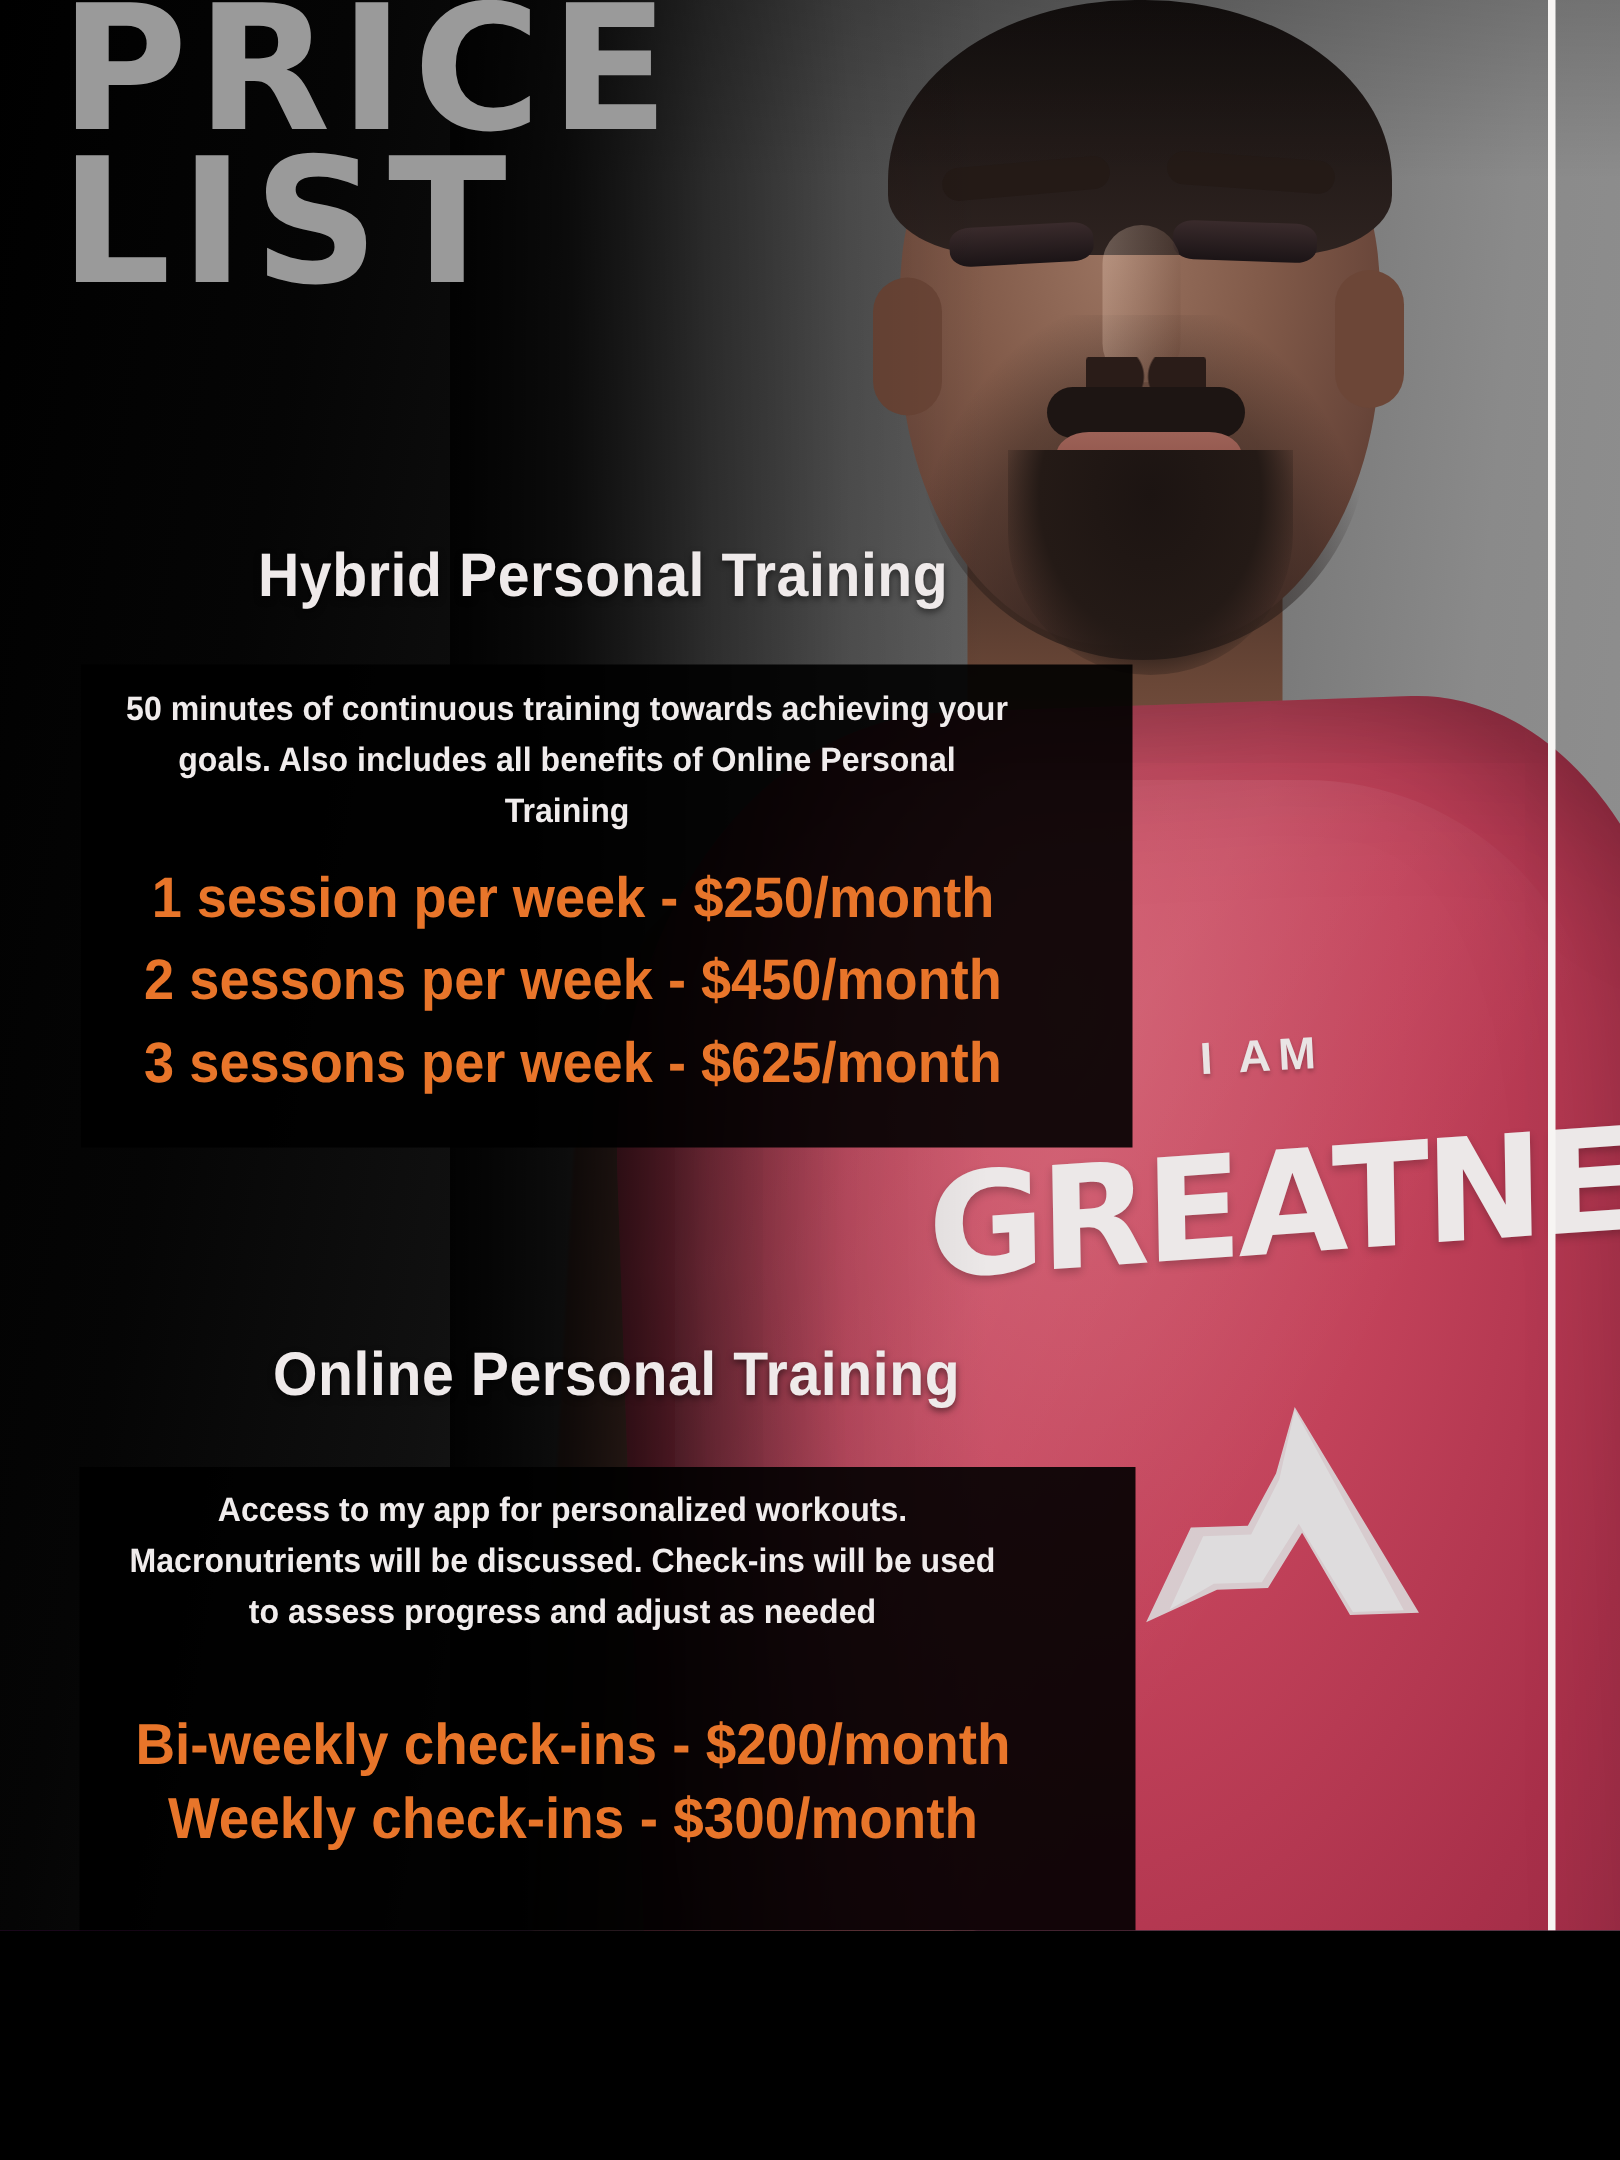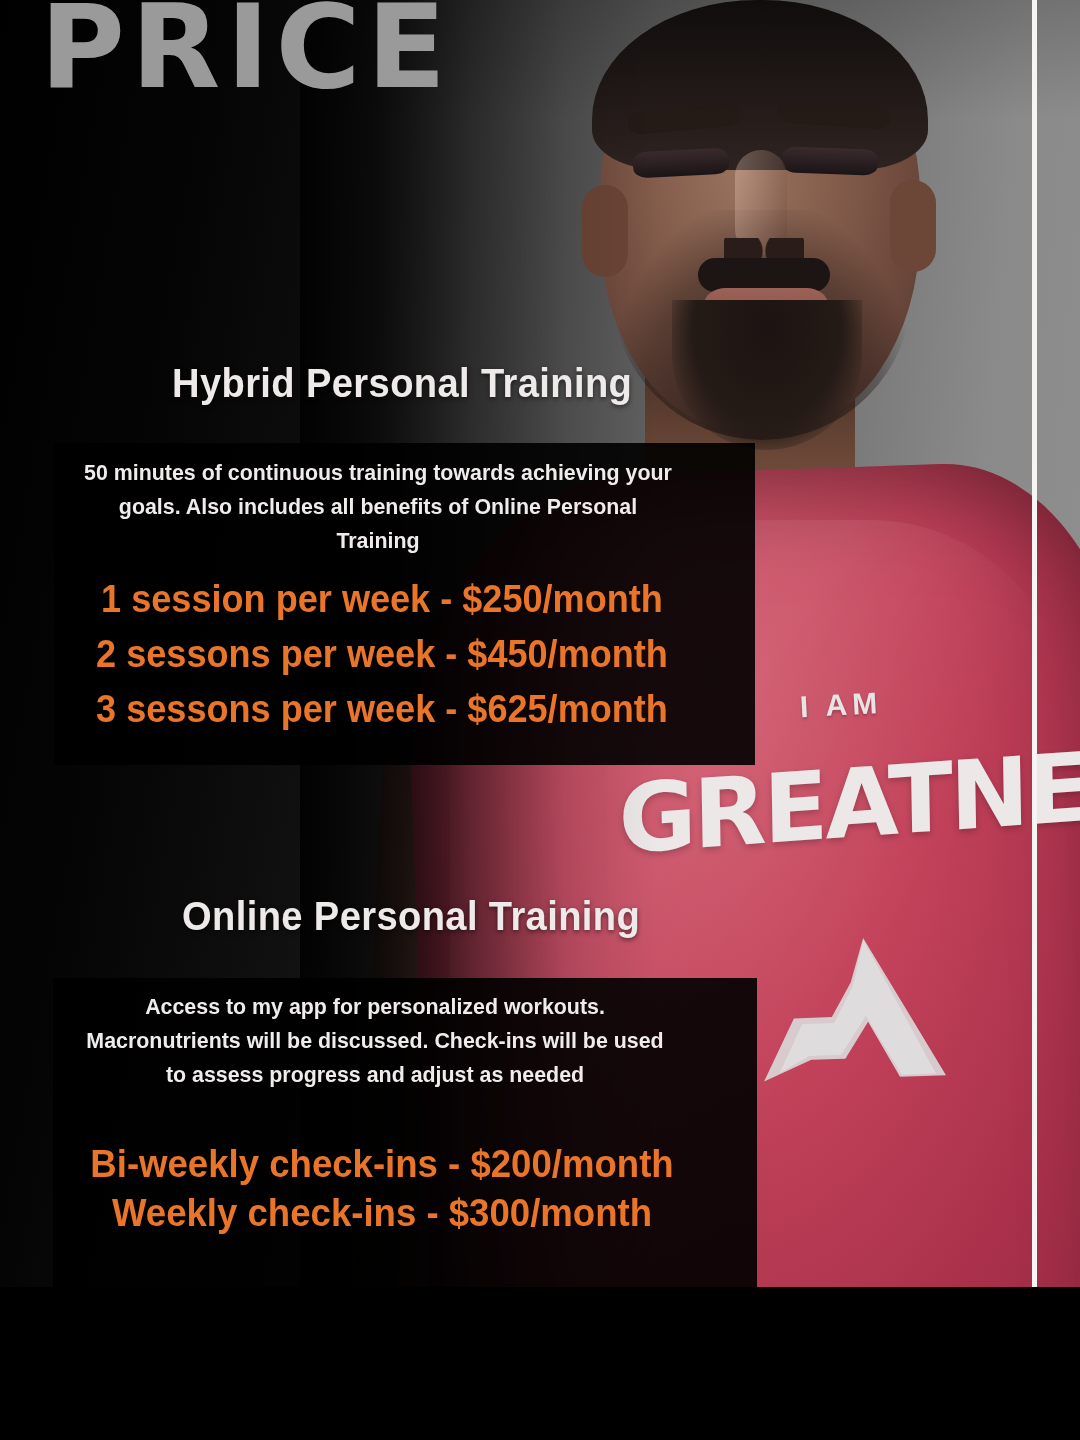--- a/index.html
+++ b/index.html
@@ -313,20 +313,21 @@
     </svg>
 
     <div class="photo-topfade"></div>
     <div class="photo-fade"></div>
   </div>
 
   <div class="white-rule"></div>
 
   <div class="headline">
     <span>PRICE</span>
+    <span class="l2">LIST</span>
   </div>
 
   <div class="section-title title-hybrid">Hybrid Personal Training</div>
 
   <div class="panel panel-hybrid"></div>
 
   <div class="blurb blurb-hybrid">50 minutes of continuous training towards achieving your goals.  Also includes all benefits of Online Personal Training</div>
 
   <div class="prices prices-hybrid">
     <div class="price-line">1 session per week - $250/month</div>

